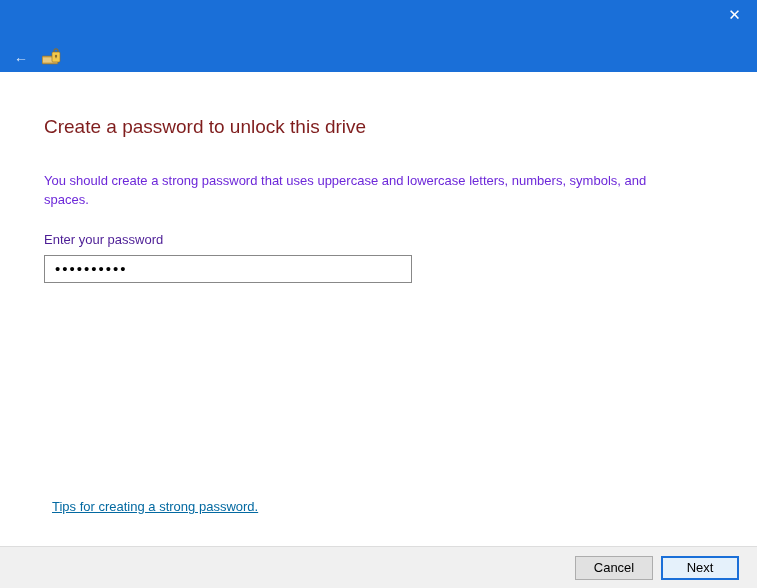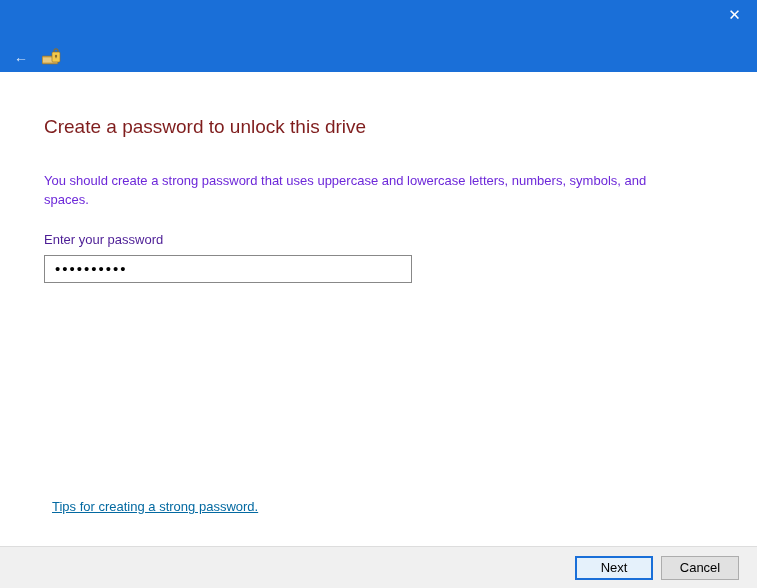--- a/index.html
+++ b/index.html
@@ -159,15 +159,15 @@
   <div class="field-group">
     <label class="field-label">Enter your password</label>
     <input type="password" class="pw-input" value="••••••••••" style="">
   </div>
 
 
   <a class="tips-link">Tips for creating a strong password.</a>
 </div>
 
 <div class="footer">
+  <button class="btn">Cancel</button>
   <button class="btn primary">Next</button>
-  <button class="btn">Cancel</button>
 </div>
 
 </body></html>

